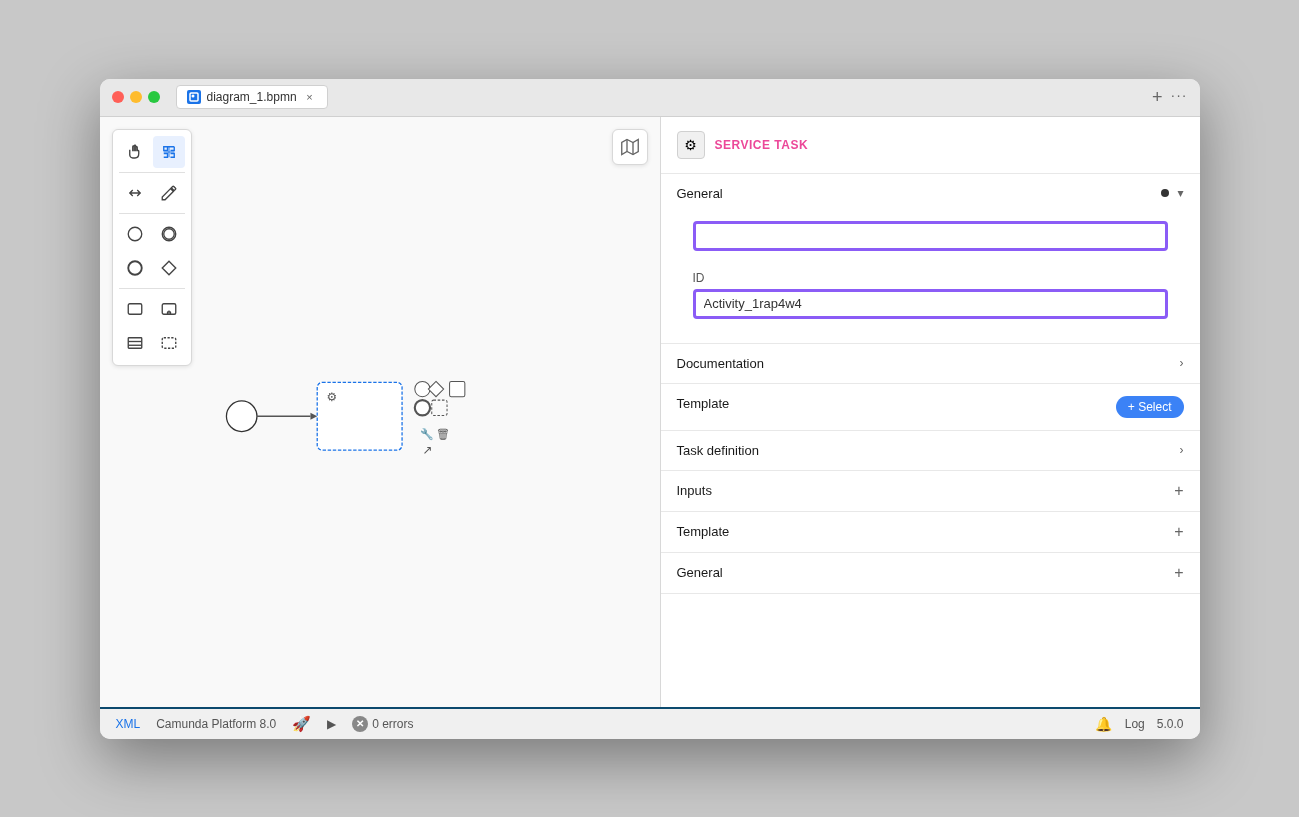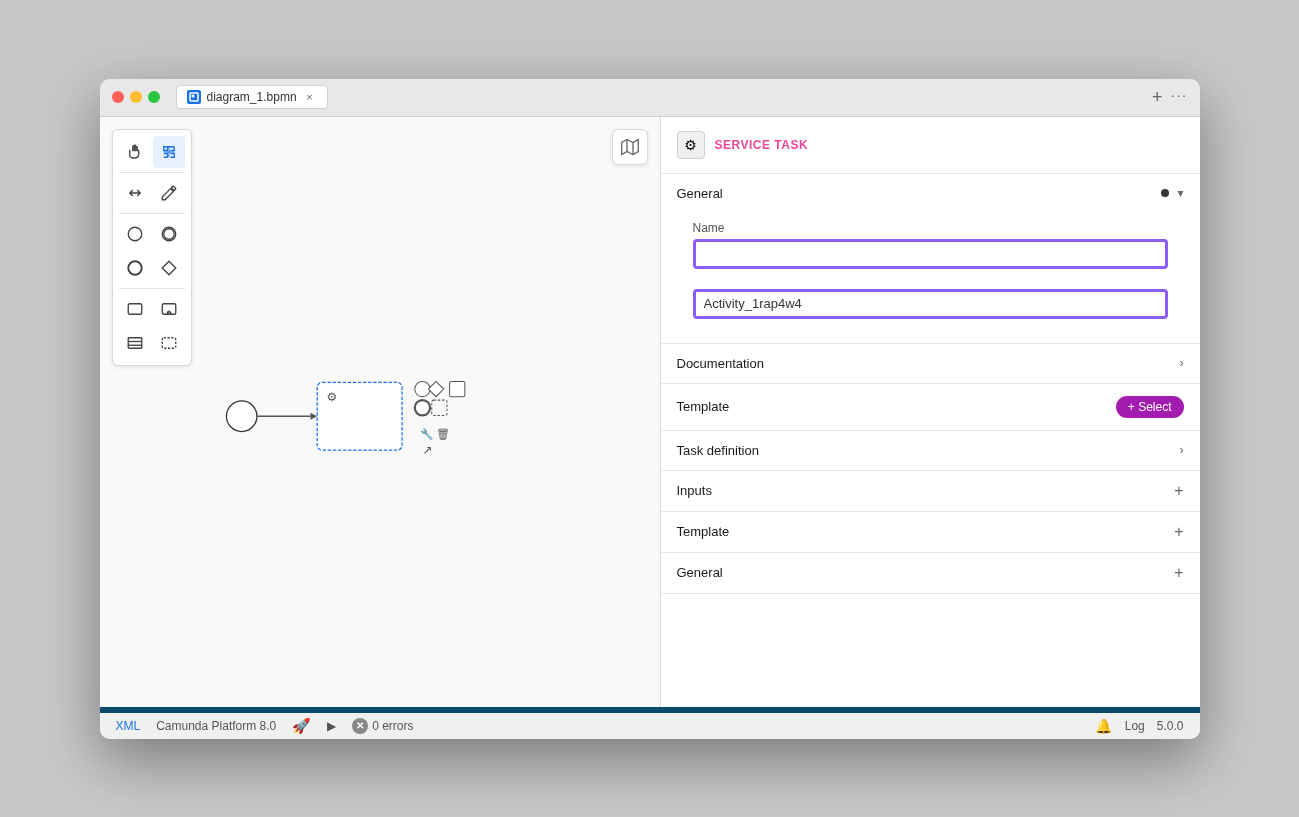--- a/index.html
+++ b/index.html
@@ -184,21 +184,21 @@
       font-weight: 600;
       color: #ec4899;
       letter-spacing: 0.5px;
       text-transform: uppercase;
     }
     .panel-section {
       border-bottom: 1px solid #e8e8e8;
     }
     .section-header {
       display: flex;
-      align-items: center;
+      align-items: flex-start;
       justify-content: space-between;
       padding: 12px 16px;
       cursor: pointer;
     }
     .section-title {
       font-size: 13px;
       color: #1a1a1a;
       font-weight: 500;
     }
     .section-actions {
@@ -229,21 +229,21 @@
       width: 100%;
       height: 30px;
       border: 3px solid #8b5cf6;
       border-radius: 4px;
       padding: 0 8px;
       font-size: 13px;
       color: #333;
       outline: none;
     }
     .select-btn {
-      background: #a21caf;
+      background: #3b82f6;
       color: white;
       border: none;
       border-radius: 20px;
       padding: 4px 12px;
       font-size: 12px;
       cursor: pointer;
       display: flex;
       align-items: center;
       gap: 4px;
       white-space: nowrap;
@@ -252,21 +252,21 @@
       color: #666;
       font-size: 16px;
       cursor: pointer;
       font-weight: 300;
       line-height: 1;
     }
     
     .status-bar {
       height: 32px;
       background: #f0f0f0;
-      border-top: 6px solid #0c4a6e;
+      border-top: 2px solid #0c4a6e;
       display: flex;
       align-items: center;
       padding: 0 16px;
       gap: 16px;
       font-size: 12px;
       color: #555;
       flex-shrink: 0;
     }
     .status-bar-right {
       margin-left: auto;
@@ -467,24 +467,24 @@
       <div class="panel-section">
         <div class="section-header">
           <span class="section-title">General</span>
           <div class="section-actions">
             <div class="dot-indicator"></div>
             <span class="chevron">▾</span>
           </div>
         </div>
         <div class="general-section-body">
           <div class="form-group">
-            <label class="form-label">Name</label>
             <input class="form-input" type="text" value="" style="">
           </div>
           <div class="form-group">
+            <label class="form-label">ID</label>
             <input class="form-input" type="text" value="Activity_1rap4w4" style="">
           </div>
         </div>
       </div>
 
       <div class="panel-section">
         <div class="section-header">
           <span class="section-title">Documentation</span>
           <div class="section-actions">
             <span class="chevron">›</span>

